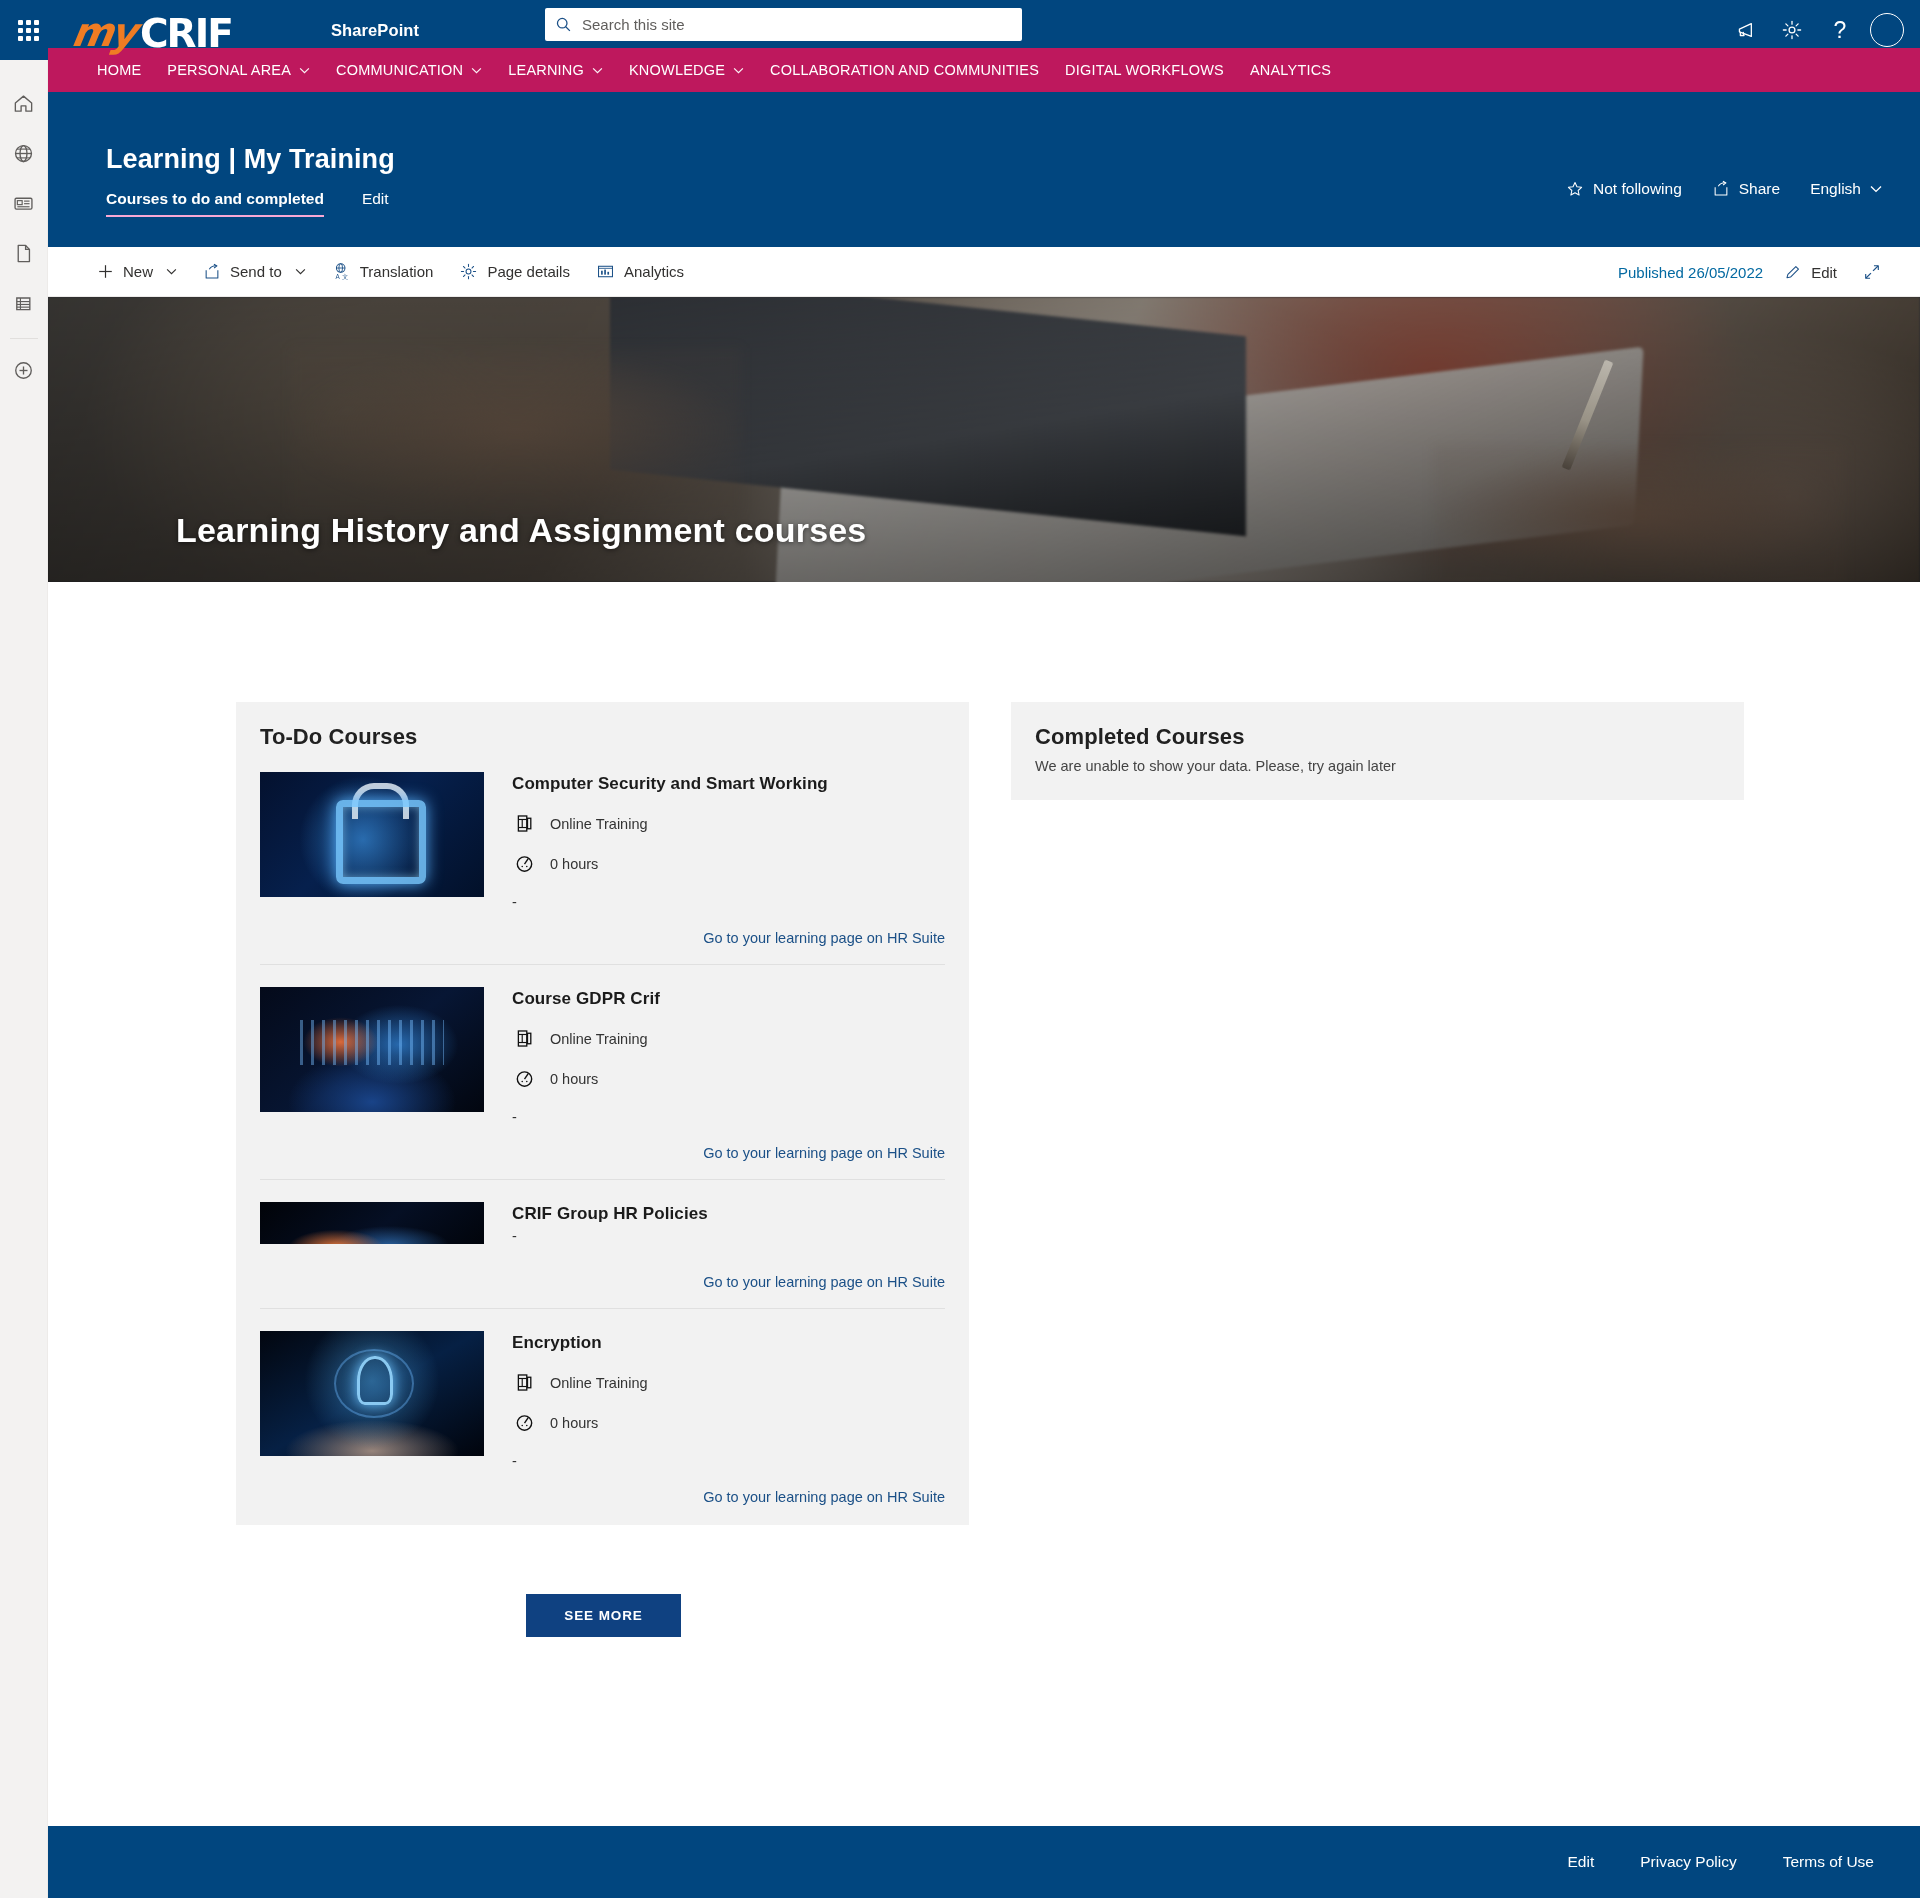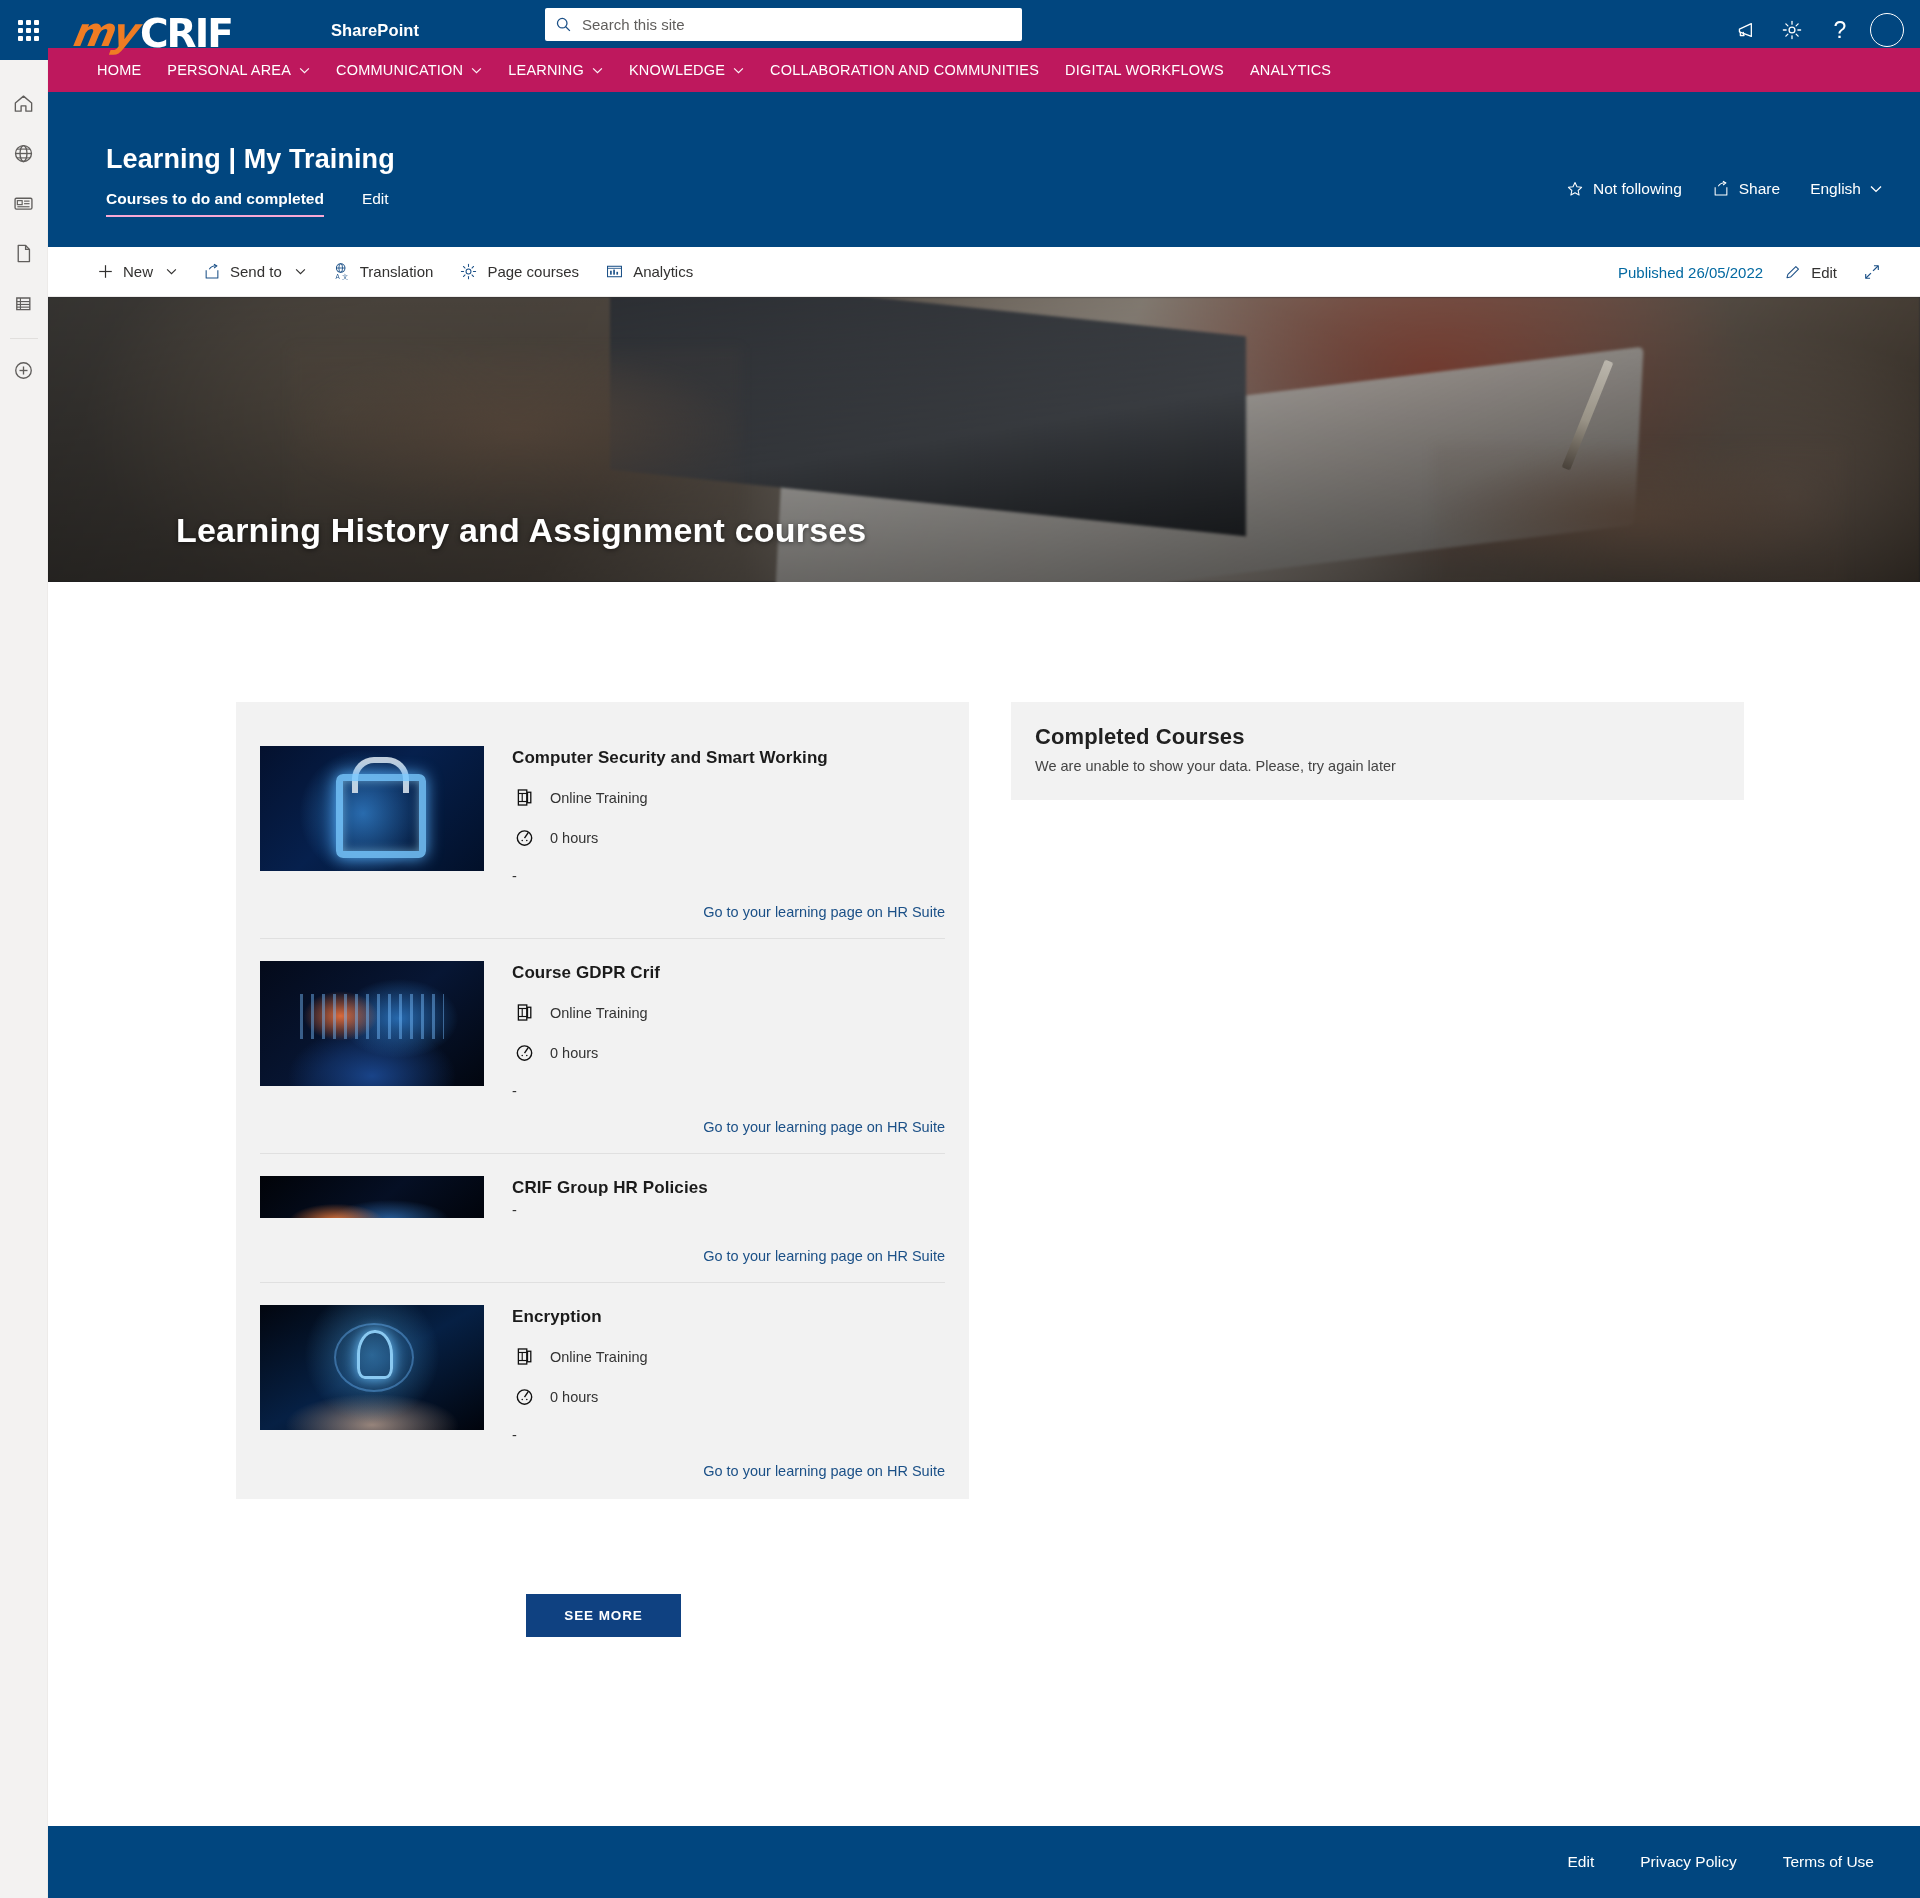--- a/index.html
+++ b/index.html
@@ -589,21 +589,21 @@
         <line x1="12" y1="3" x2="12" y2="5.8"></line>
           <line x1="12" y1="18.2" x2="12" y2="21"></line>
         <line x1="3" y1="12" x2="5.8" y2="12"></line>
           <line x1="18.2" y1="12" x2="21" y2="12"></line>
         <line x1="5.6" y1="5.6" x2="7.6" y2="7.6"></line>
           <line x1="16.4" y1="16.4" x2="18.4" y2="18.4"></line>
         <line x1="18.4" y1="5.6" x2="16.4" y2="7.6"></line>
           <line x1="7.6" y1="16.4" x2="5.6" y2="18.4"></line>
       </g>
     </svg>
-    <span>Page courses</span>
+    <span>Page details</span>
   </div>
   <div class="cmd">
     <svg width="19" height="19" viewBox="0 0 24 24">
       <rect x="3.2" y="5.4" width="17.6" height="13.2" fill="none" stroke="#1b5087" stroke-width="1.3"></rect>
       <line x1="3.2" y1="8" x2="20.8" y2="8" stroke="#1b5087" stroke-width="1.1"></line>
       <rect x="6.4" y="11" width="2.1" height="5" fill="#1b5087"></rect>
       <rect x="10.4" y="9.6" width="2.1" height="6.4" fill="#1b5087"></rect>
       <rect x="14.4" y="12.4" width="2.1" height="3.6" fill="#1b5087"></rect>
     </svg>
     <span>Analytics</span>
@@ -638,20 +638,21 @@
     <div class="hp-pencil"></div>
   </div>
   <div class="hero-scrim"></div>
   <div class="hero-title">Learning History and Assignment courses</div>
 </div>
 
 <div class="canvas">
   <div class="webparts">
 
     <div class="card-panel">
+      <div class="panel-heading">To-Do Courses</div>
 
       <div class="course-row">
         <div class="thumb">
             <div class="th-lock"></div>
           </div>
         <div class="course-body">
           <div class="course-title">Computer Security and Smart Working</div>
           <div class="meta-row">
             <span class="meta-icon">
               <svg width="21" height="21" viewBox="0 0 24 24">

